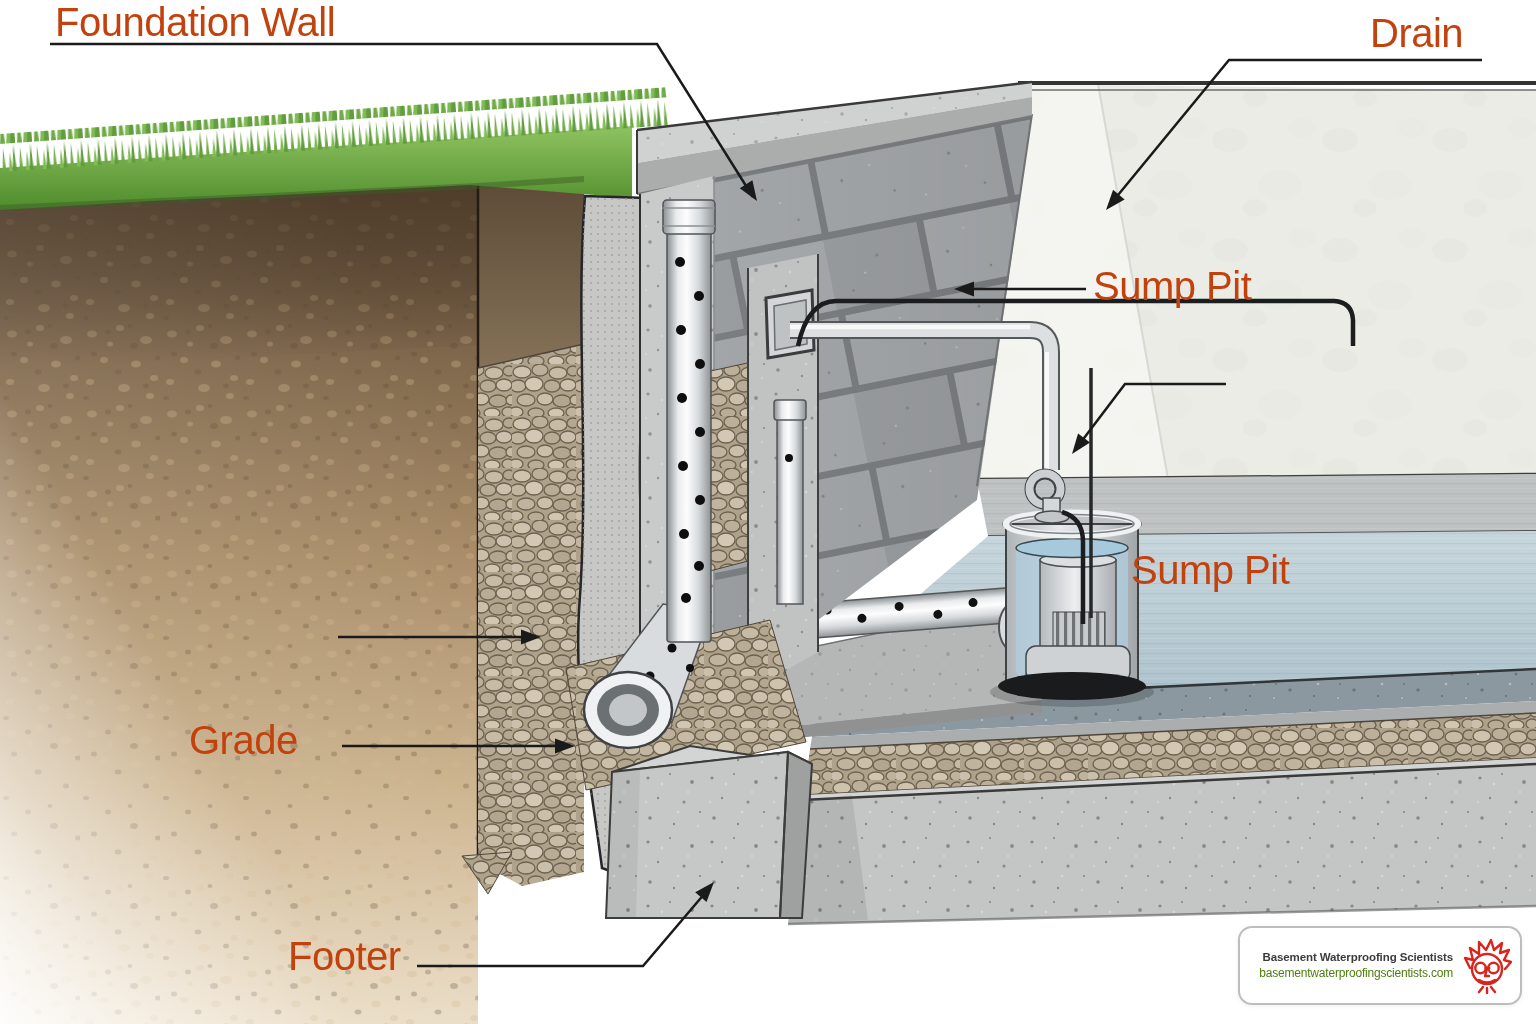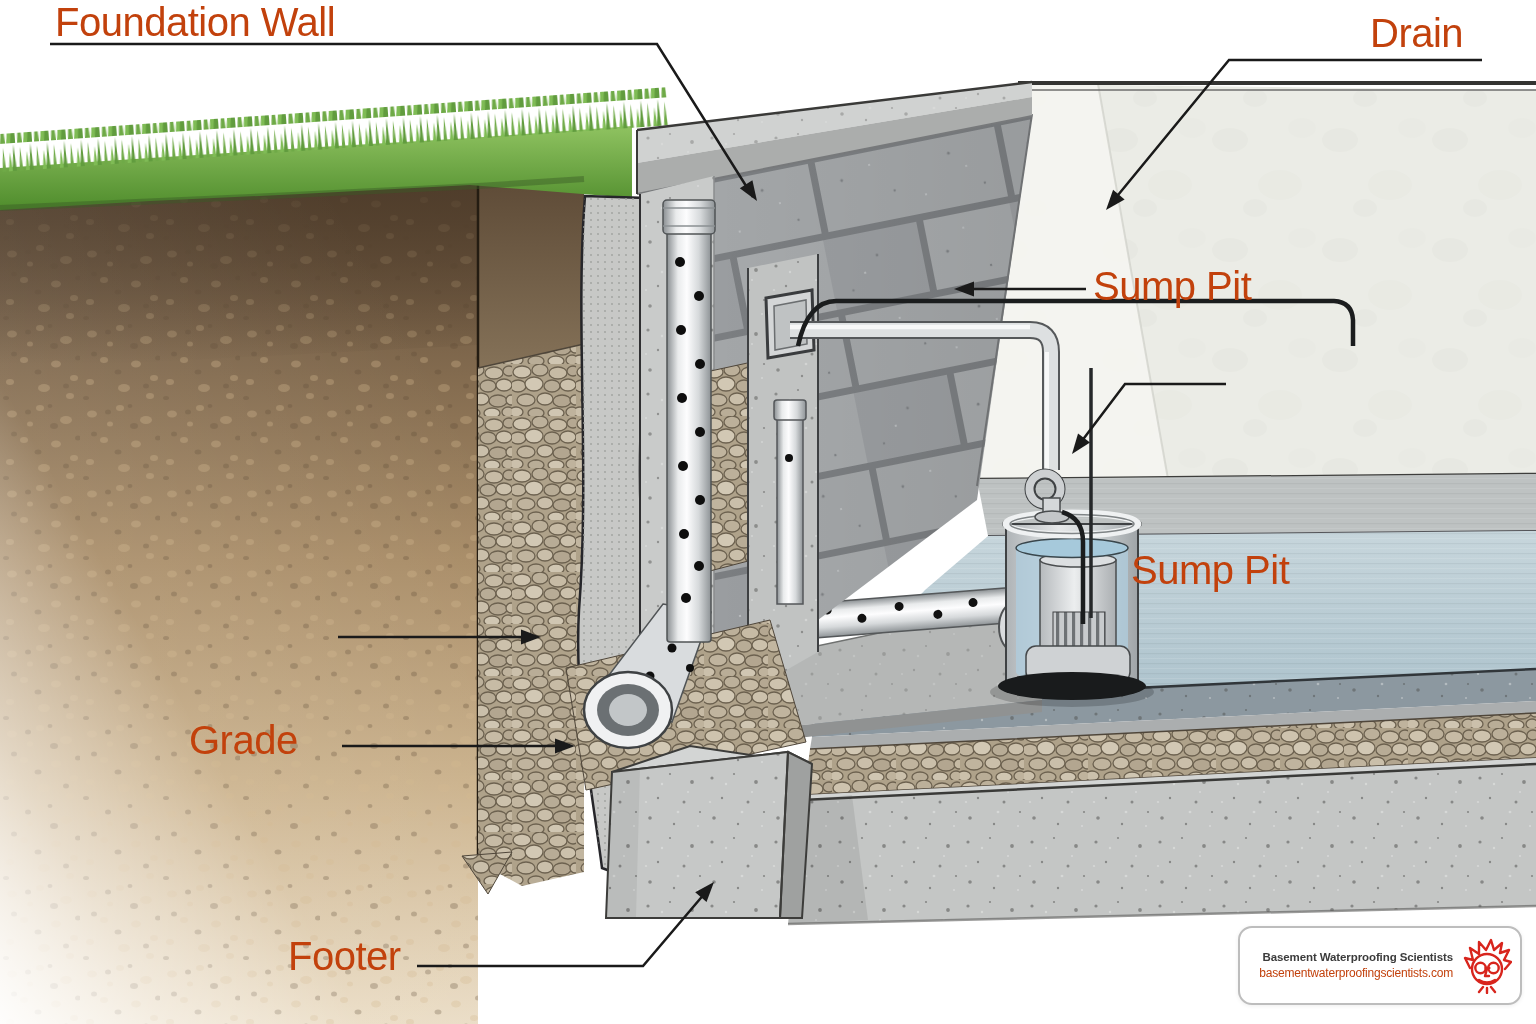--- a/index.html
+++ b/index.html
@@ -7,21 +7,21 @@
          font-family:"Liberation Sans",sans-serif;}
   #scene{position:absolute;left:0;top:0;}
   .lbl{position:absolute;font-size:40px;line-height:1;color:#c2410c;letter-spacing:-0.5px;
        white-space:nowrap;font-family:"Liberation Sans",sans-serif;}
   .badge{position:absolute;left:1238px;top:926px;width:284px;height:79px;background:#ffffff;
          border:2.5px solid #bdbdbd;border-radius:14px;box-sizing:border-box;
          display:flex;align-items:center;justify-content:flex-end;gap:9px;
          padding:0 8px 0 12px;box-shadow:0 1px 4px rgba(0,0,0,.07);}
   .badge-text{text-align:right;min-width:0;}
   .badge-title{font-size:11.5px;font-weight:bold;color:#3c3c3c;letter-spacing:-.1px;}
-  .badge-url{font-size:12px;color:#c2410c;letter-spacing:-.2px;margin-top:3px;}
+  .badge-url{font-size:12px;color:#4d7c0f;letter-spacing:-.2px;margin-top:3px;}
   .badge-icon{flex:0 0 auto;width:50px;height:56px;}
 </style>
 </head>
 <body>
 
 <div id="stage">
 
 <svg id="scene" width="1536" height="1024" viewBox="0 0 1536 1024" xmlns="http://www.w3.org/2000/svg">
 <defs>
 

